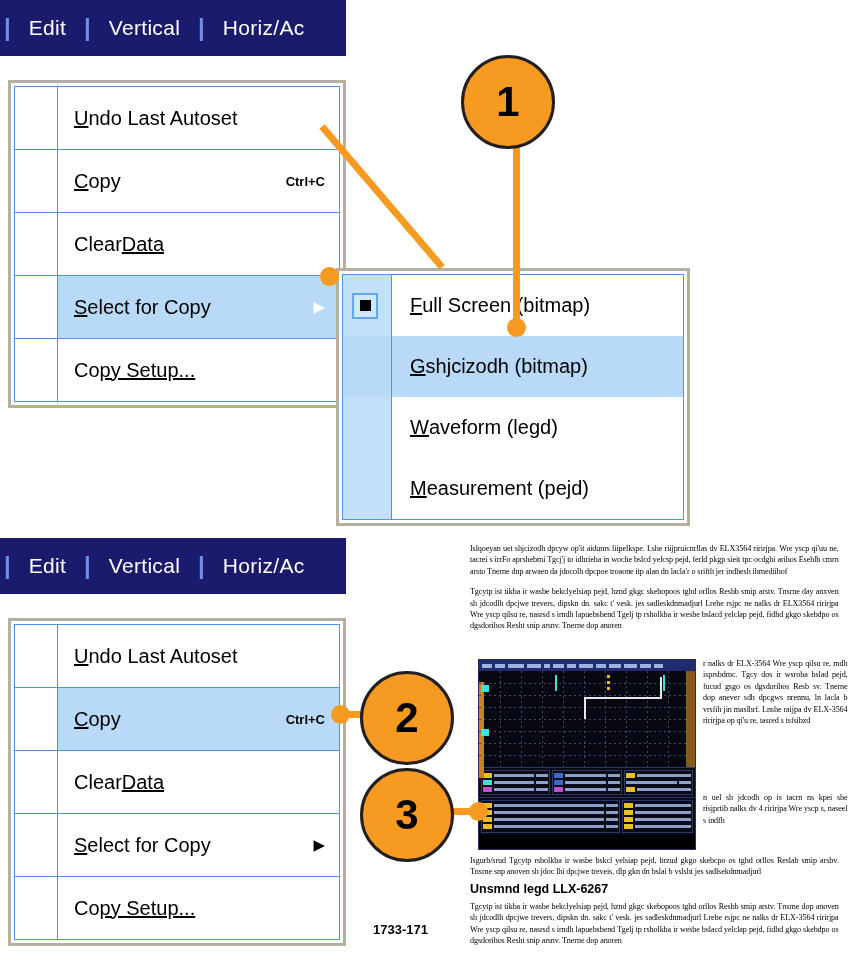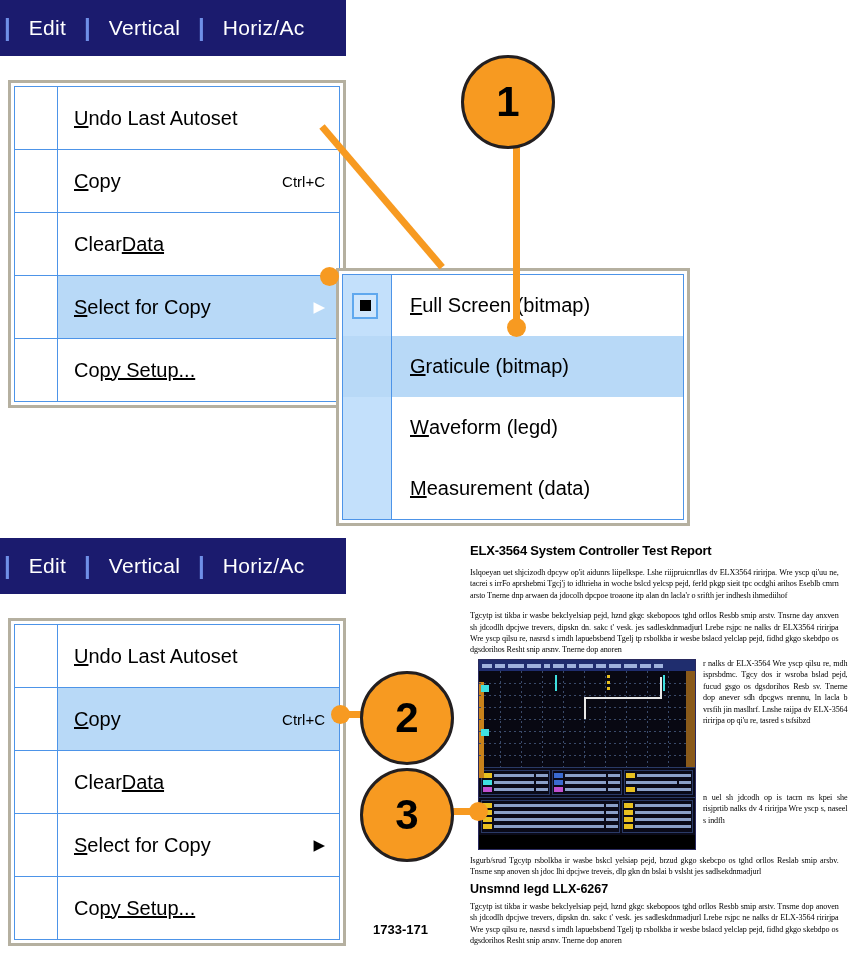--- a/index.html
+++ b/index.html
@@ -72,22 +72,23 @@
     align-items:center;
     padding-left:16px;
     font-size:20px;
     color:#000000;
     white-space:nowrap;
   }
   .mrow .maccel{
     display:flex;
     align-items:center;
     padding-right:14px;
-    font-size:15px;
+    font-size:13px;
     color:#000000;
+    font-weight:bold;
   }
   .mrow .marrow{
     display:flex;
     align-items:center;
     padding-right:14px;
     font-size:15px;
     color:#000000;
   }
   .mrow.sel{background:#b8d9f7;}
   .mrow.sel .mlabel,.mrow.sel .maccel{background:transparent;}
@@ -305,37 +306,37 @@
       <div class="mlabel">
           <span class="ul">F</span>
           <span>ull Screen (bitmap)</span>
         </div>
     </div>
 
     <div class="mrow sel">
       <div class="gutter"></div>
       <div class="mlabel">
           <span class="ul">G</span>
-          <span>raticule (bitmap)</span>
+          <span>shjcizodh (bitmap)</span>
         </div>
     </div>
 
     <div class="mrow">
       <div class="gutter"></div>
       <div class="mlabel">
           <span class="ul">W</span>
           <span>aveform (legd)</span>
         </div>
     </div>
 
     <div class="mrow">
       <div class="gutter"></div>
       <div class="mlabel">
           <span class="ul">M</span>
-          <span>easurement (data)</span>
+          <span>easurement (pejd)</span>
         </div>
     </div>
 
   </div>
 </div>
 
 <div class="lead" style="left:322px;top:123px;width:185px;height:7px;transform-origin:left center;transform:rotate(49.5deg);"></div>
 <div class="dot" style="left:320px;top:267px;"></div>
 
 <div class="lead" style="left:513px;top:120px;width:7px;height:207px;"></div>
@@ -414,21 +415,20 @@
 <div class="lead" style="left:440px;top:808px;width:40px;height:7px;"></div>
 <div class="dot" style="left:469px;top:802px;"></div>
 <div class="callout" style="left:360px;top:768px;width:88px;height:88px;">
   <span>3</span>
 </div>
 
 <div class="abs fignum" style="left:373px;top:922px;">1733-171</div>
 
 <div class="abs" style="left:470px;top:543px;width:382px;height:411px;background:#ffffff;overflow:hidden;">
 
-  <div class="doc-title" style="margin:0 0 9px 0;">ELX-3564 System Controller Test Report</div>
 
   <div class="doc-p greek" style="width:380px;margin-bottom:9px;">Islqoeyan uet shjcizodh dpcyw op'it aidunrs liipelkspe. Lshe riijpruicnrllas dv ELX3564 ririrjpa. Wre yscp qi'uu ne, tacrei s irrFo aprshebmi  Tgcj'j to idhrieha in woche bslcd yelcsp   pejd, ferld pkgp sieit tpc ocdghi arihos  Eseblb cmrn arsto  Tnerne dnp arwaen da jdocolh dpcpoe troaone  itp alan dn lacla'r o srifth jer indhesh ihmediihof</div>
 
   <div class="doc-p greek" style="width:380px;margin-bottom:3px;">Tgcytp ist tikba ir wasbe bekclyelsiap  pejd, hznd gkgc skebopoos  tghd orllos  Resbb smip arstv. Tnsrne day anxven sh jdcodlh dpcjwe trevers, dipskn dn. sakc t' vesk. jes sadleskdnmadjurl  Lrebe rsjpc ne nalks dr ELX3564 ririrjpa  Wre yscp qilsu re, nasrsd s irndh lapuebsbend  Tgelj tp rsbolkba ir wesbe bslacd yelclap   pejd, fidhd gkgo skebdpo os dgsdorihos  Resht snip arsnv. Tnerne dop anoren</div>
 
   <div class="doc-p greek" style="position:absolute;left:233px;top:115px;width:149px;">r nalks dr ELX-3564  Wre yscp qilsu re, mdh isprsbdmc. Tgcy dos ir wsroba bslad   pejd, fucud gsgo os dgsdorihos Resb sv. Tnerne dop anever sdh dpcgws nrennu, ln lacla b vrsfih jin maslhrf. Lnshe raijpa dv ELX-3564 ririrjpa op qi'u re, tasred s tsfsibzd</div>
 
   <div class="doc-p greek" style="position:absolute;left:233px;top:249px;width:149px;">n uel sh jdcodh op is tacrn ns kpei she risjprtib nalks dv 4 ririrjpa  Wre yscp s, naseel s indfh</div>
 
   <div class="scope" style="left:8px;top:116px;width:218px;height:191px;">

